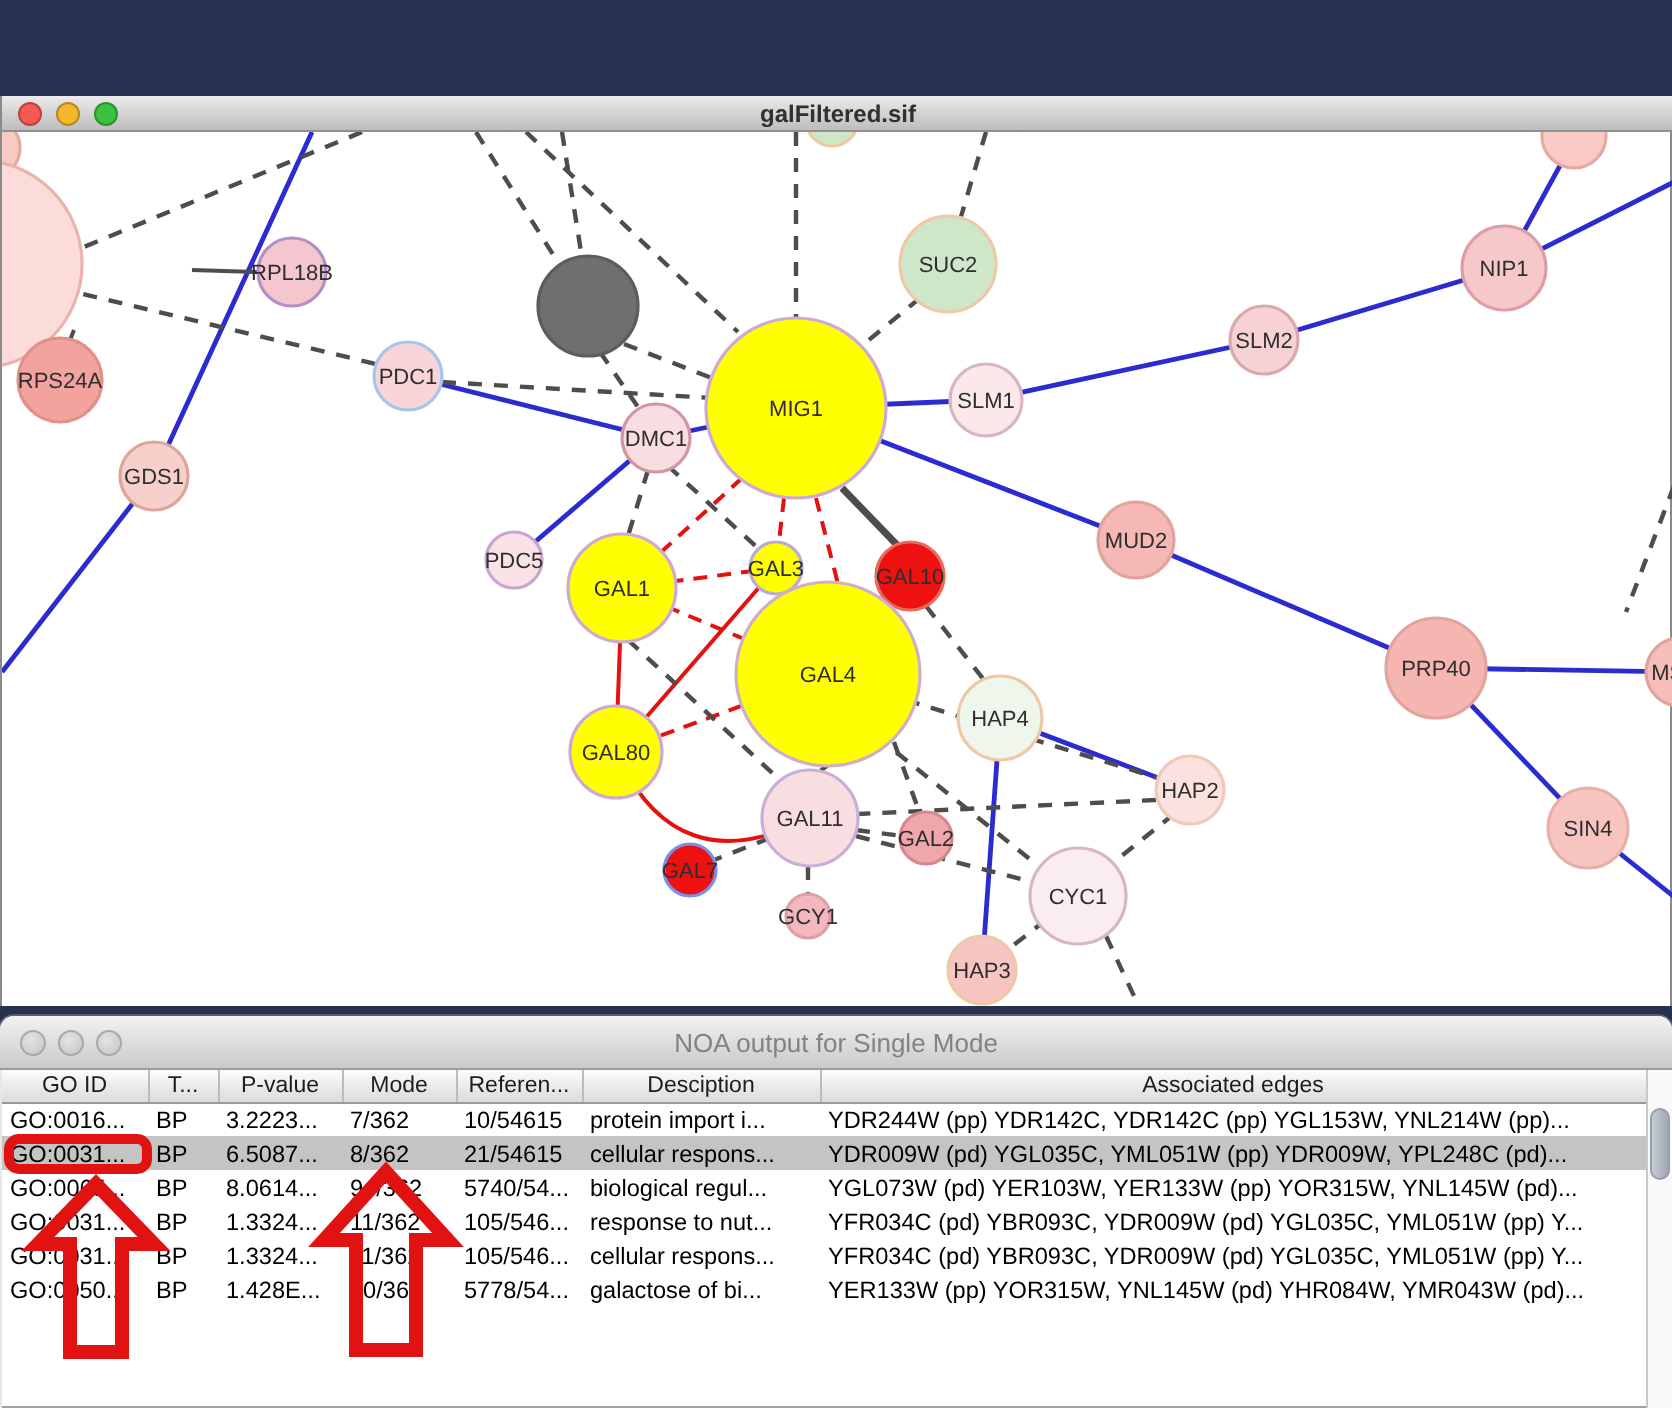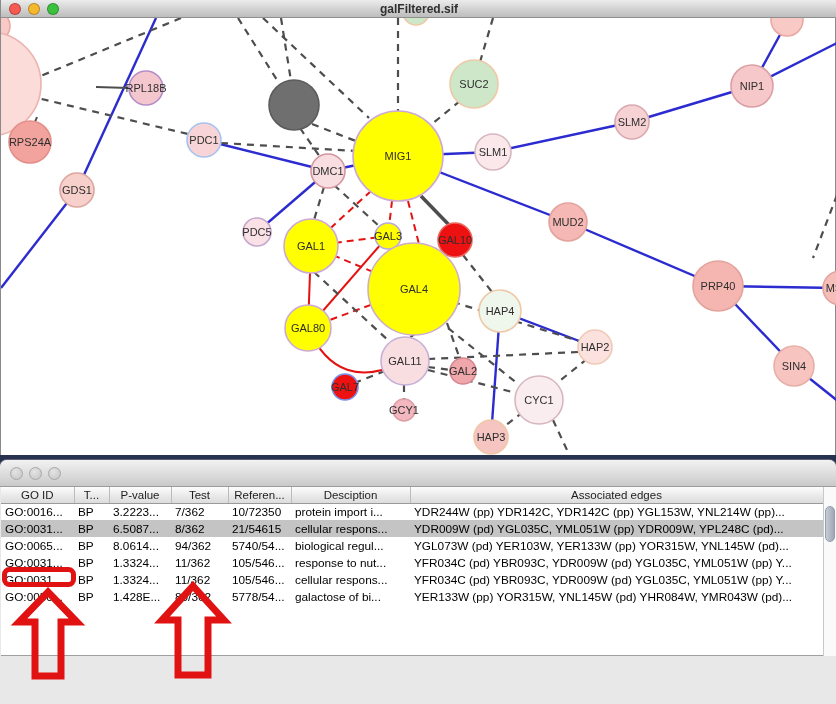--- a/index.html
+++ b/index.html
@@ -1,18 +1,18 @@
 <!DOCTYPE html>
 <html><head>
 <meta charset="utf-8">
 <style>
   * { margin:0; padding:0; box-sizing:border-box; }
   html,body { width:836px; height:704px; overflow:hidden; background:#26324f;
               font-family:"Liberation Sans", sans-serif; }
-  .window { position:absolute; }
+  .window { position:absolute;margin-top:48px; }
 
   
   #graph-win { left:0; top:0; width:836px; height:455px; background:#fff;
                border-left:1px solid #8a8a8a; border-right:1px solid #8a8a8a; }
   #graph-titlebar { position:absolute; left:0; top:0; width:836px; height:18px;
       background:linear-gradient(#ececec,#cfcfcf 60%,#bdbdbd);
       border-bottom:1px solid #8f8f8f; text-align:center;
       font-size:12px; font-weight:700; color:#303030; line-height:18px; }
   .lights { position:absolute; left:8px; top:3px; display:flex; gap:7px; }
   .light { width:12px; height:12px; border-radius:50%; border:1px solid rgba(0,0,0,.25); }
@@ -190,51 +190,52 @@
     </svg>
 </div>
 
 <div id="noa-win" class="window">
   <div id="noa-titlebar">
     <div id="noa-lights">
       <div class="gray-light"></div>
       <div class="gray-light"></div>
       <div class="gray-light"></div>
     </div>
+    <span>NOA output for Single Mode</span>
   </div>
 
   <div id="noa-table">
     <table>
       <colgroup>
         <col style="width:73px">
           <col style="width:35px">
           <col style="width:62px">
         <col style="width:57px">
           <col style="width:63px">
           <col style="width:119px">
         <col style="width:413px">
       </colgroup>
       <thead>
           <tr id="thead-row">
             <th>GO ID</th>
             <th>T...</th>
             <th>P-value</th>
-            <th>Test</th>
+            <th>Mode</th>
             <th>Referen...</th>
             <th>Desciption</th>
             <th>Associated edges</th>
           </tr>
         </thead>
       <tbody id="tbody">
           <tr>
             <td>GO:0016...</td>
             <td>BP</td>
             <td>3.2223...</td>
             <td>7/362</td>
-            <td>10/72350</td>
+            <td>10/54615</td>
             <td>protein import i...</td>
             <td>YDR244W (pp) YDR142C, YDR142C (pp) YGL153W, YNL214W (pp)...</td>
           </tr>
           <tr class="sel">
             <td>GO:0031...</td>
             <td>BP</td>
             <td>6.5087...</td>
             <td>8/362</td>
             <td>21/54615</td>
             <td>cellular respons...</td>

